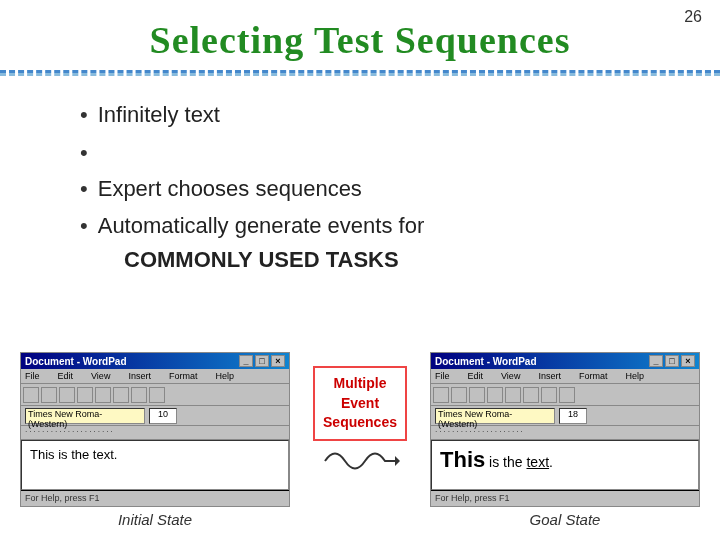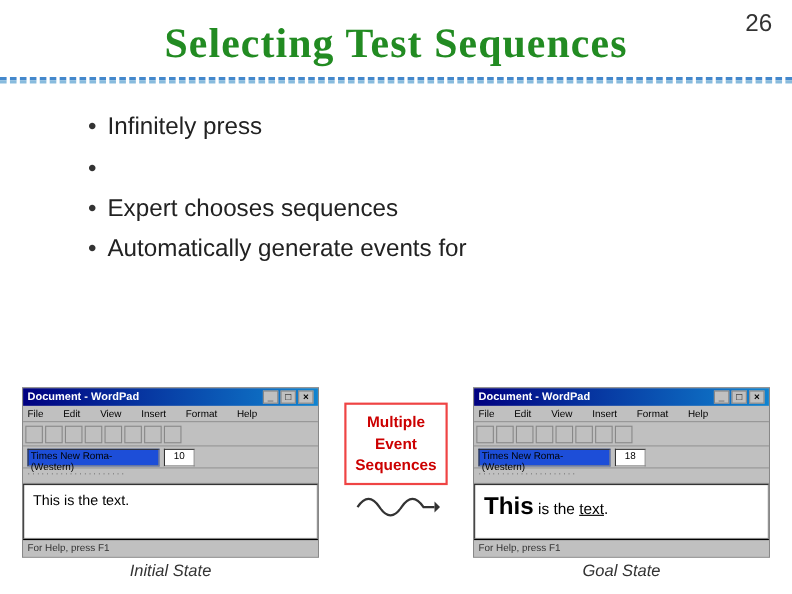--- a/index.html
+++ b/index.html
@@ -16,21 +16,21 @@
       width: 720px;
       height: 540px;
       background: white;
       position: relative;
     }
 
     .slide-number {
       position: absolute;
       top: 8px;
       right: 18px;
-      font-size: 22px;
+      font-size: 16px;
       color: #333;
       font-weight: normal;
     }
 
     .title-area {
       text-align: center;
       padding: 18px 30px 8px 30px;
       border-bottom: 3px dashed #4488cc;
     }
 
@@ -155,21 +155,21 @@
       border-bottom: 1px solid #888;
       display: flex;
       align-items: center;
       padding: 1px 4px;
       gap: 4px;
       font-size: 9px;
     }
 
     .wp-font-select {
       border: 1px inset #888;
-      background: #1d4ed8;
+      background: #fef9c3;
       width: 120px;
       height: 16px;
       font-size: 9px;
       padding: 0 2px;
     }
 
     .wp-size-select {
       border: 1px inset #888;
       background: white;
       width: 28px;
@@ -251,33 +251,34 @@
   <div class="slide-number">26</div>
 
   <div class="title-area">
     <div class="title-text">Selecting Test Sequences</div>
   </div>
   <div class="dashed-line"></div>
 
   <div class="bullets">
     <div class="bullet-item">
       <span class="bullet-dot">•</span>
-      <span class="bullet-text">Infinitely press</span>
+      <span class="bullet-text">Infinitely text</span>
     </div>
     <div class="bullet-item">
       <span class="bullet-dot">•</span>
     </div>
     <div class="bullet-item">
       <span class="bullet-dot">•</span>
       <span class="bullet-text">Expert chooses sequences</span>
     </div>
     <div class="bullet-item">
       <span class="bullet-dot">•</span>
       <span class="bullet-text">Automatically generate events for</span>
     </div>
+    <div class="commonly">COMMONLY USED TASKS</div>
   </div>
 
   <div style="position:absolute; bottom:12px; left:20px; right:20px; display:flex; align-items:flex-start; gap:0;margin-top:46px;">
 
     <div class="left-window-area">
 
       <div class="wordpad-window">
         <div class="wp-titlebar">
           <span>Document - WordPad</span>
           <div class="wp-titlebar-buttons">

